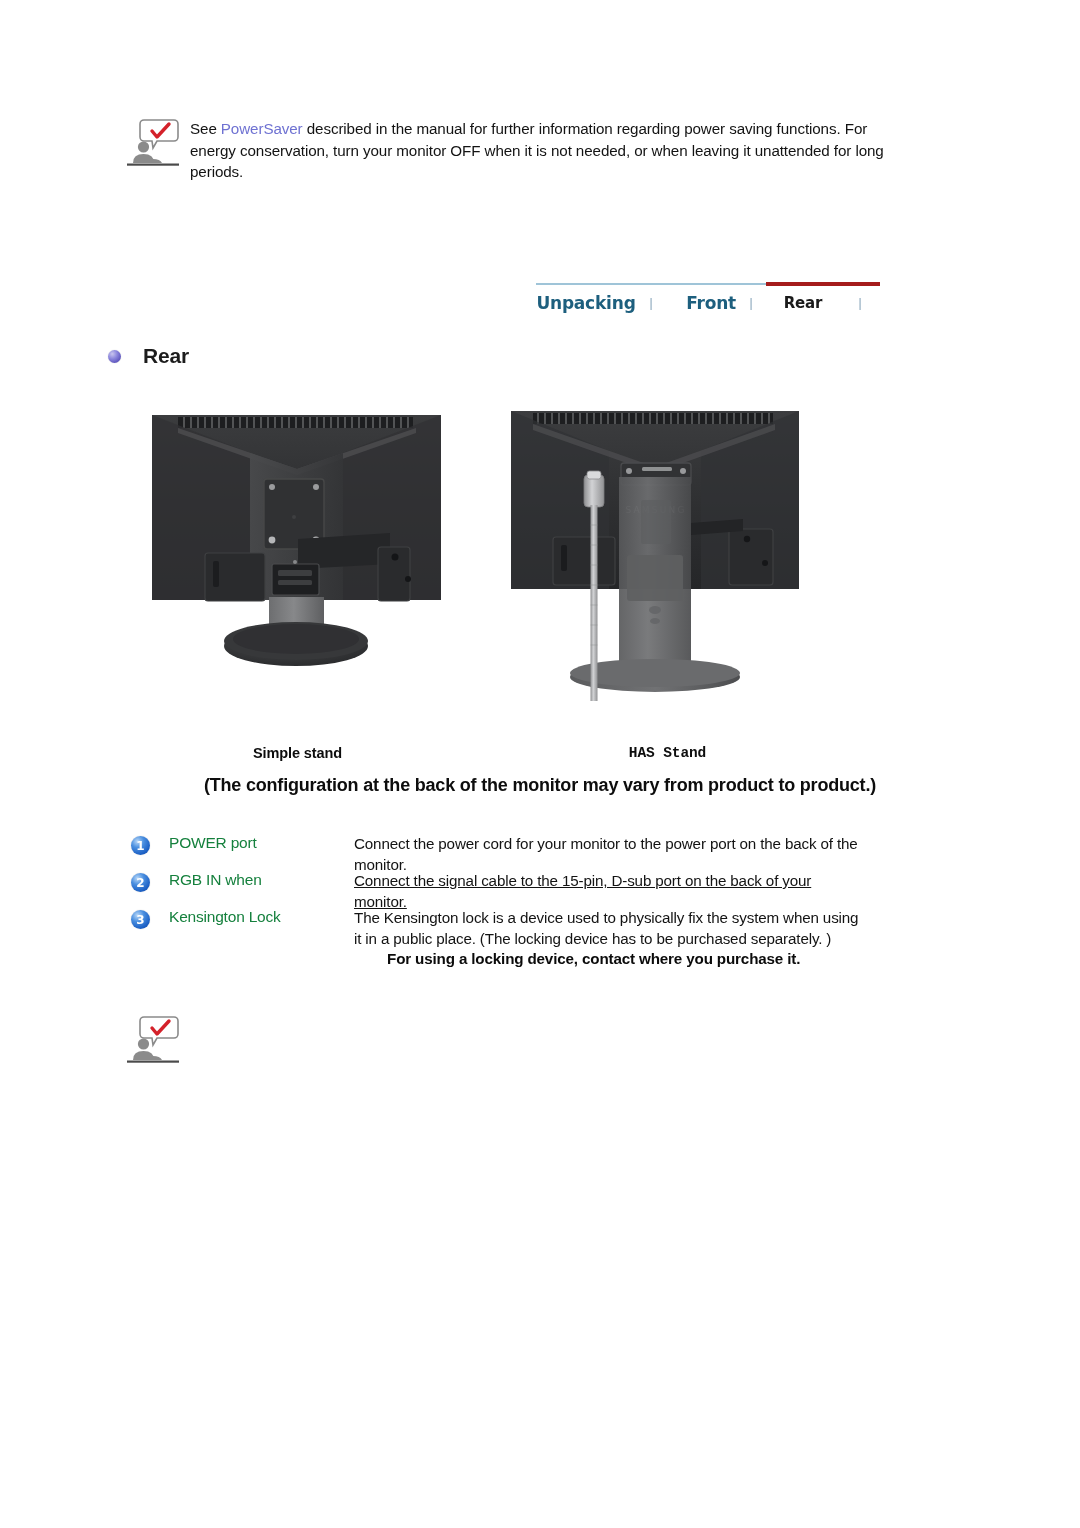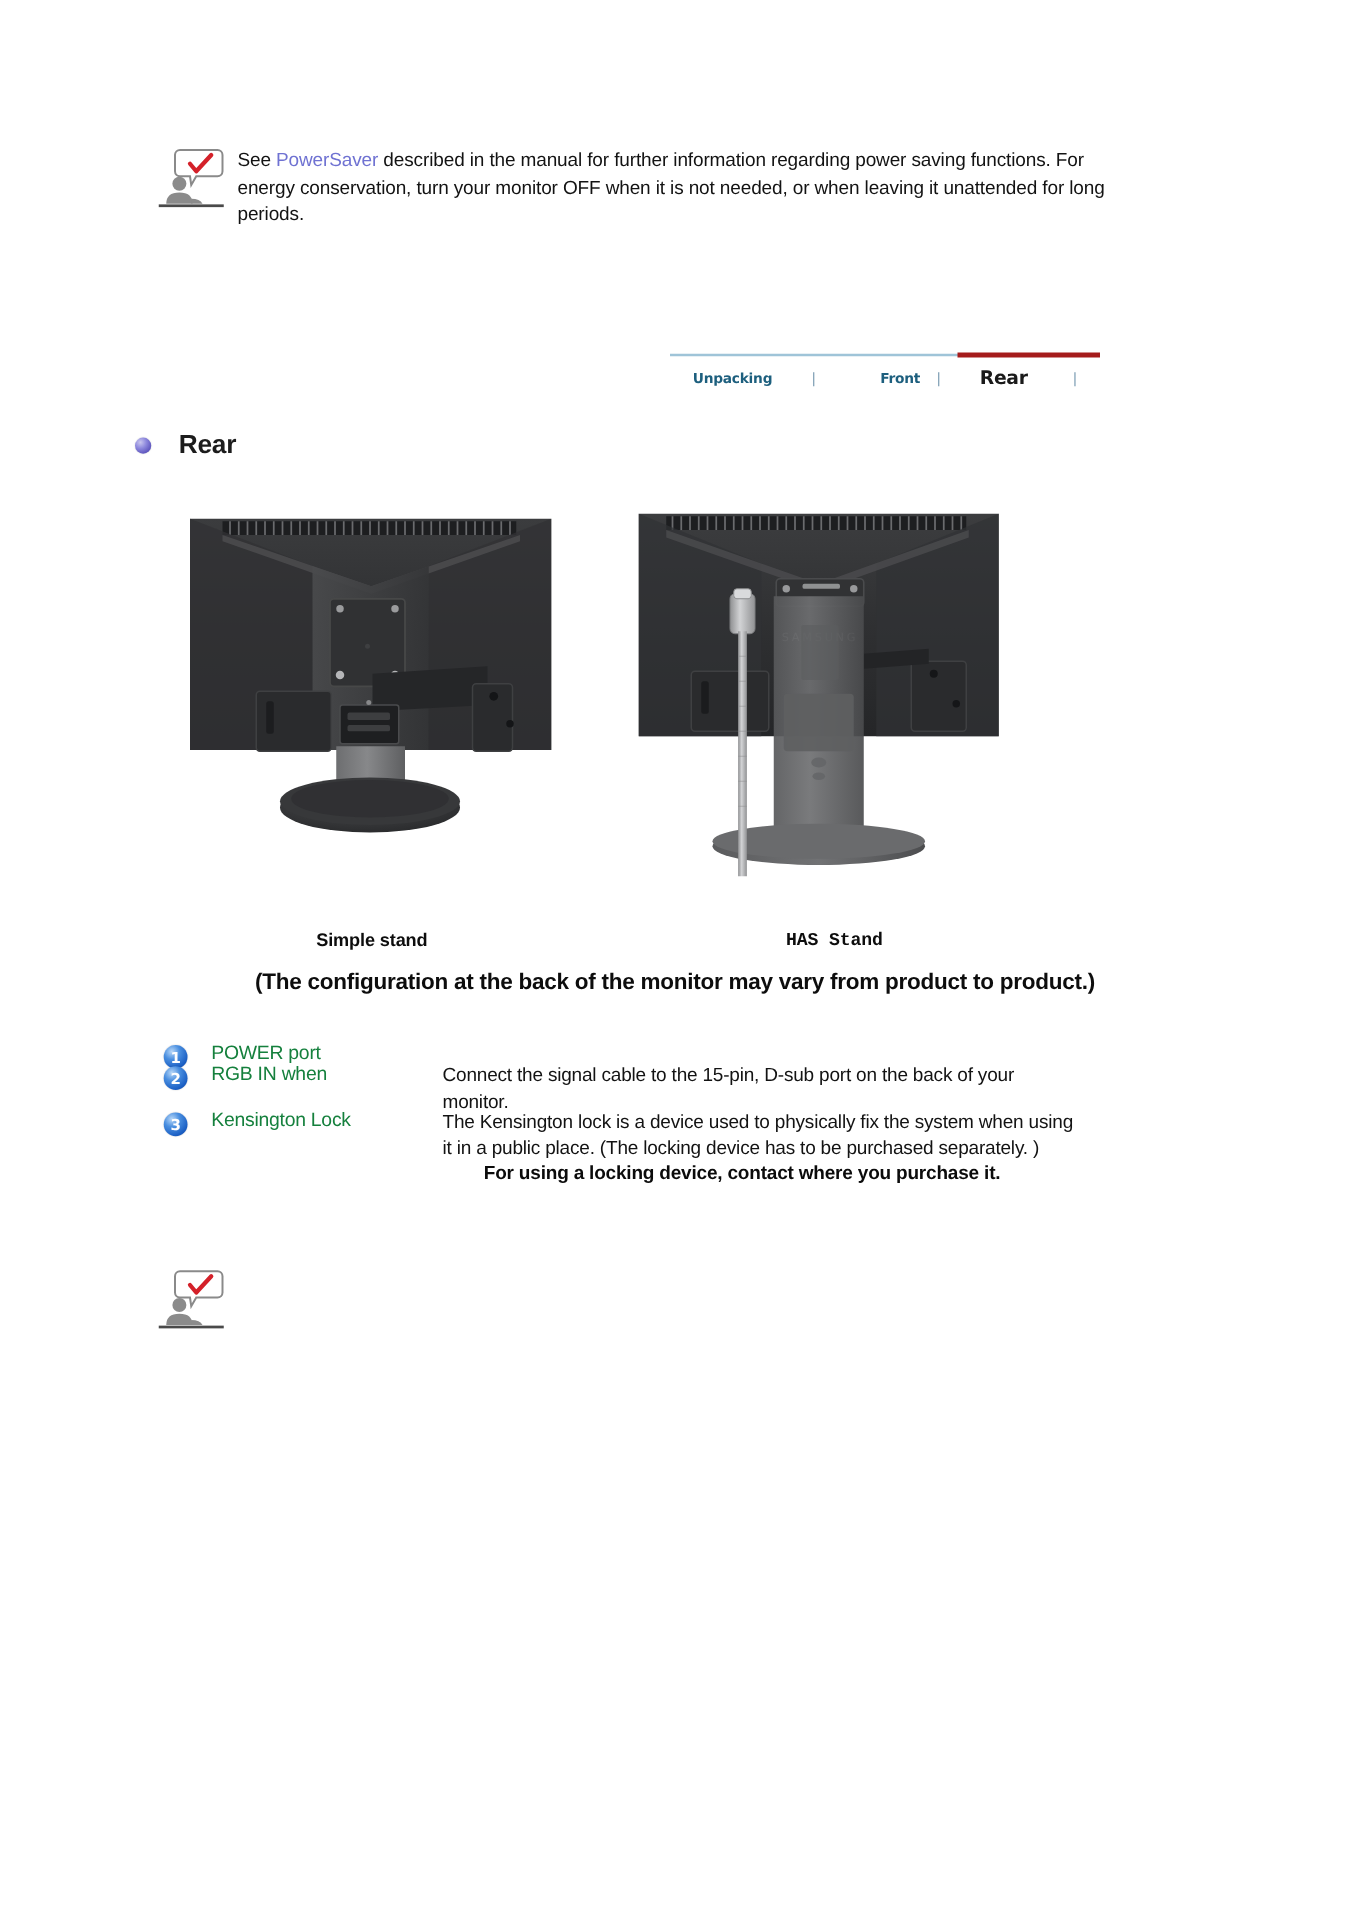--- a/index.html
+++ b/index.html
@@ -23,21 +23,21 @@
   }
   .note-text .lnk { color: #6f72d2; }
 
   
   .navwrap { position: absolute; }
   .navline { position: relative; height: 4px; width: 100%; }
   .navline .base { position: absolute; left: 0; top: 1px; height: 1.5px; width: 100%; background: #9fc4d8; }
   .navline .active-bar { position: absolute; top: 0; height: 4px; background: #a51c1c; }
   .navtabs { display: flex; align-items: center; margin-top: 7px; }
   .navtab {
-    font-size: 11px;
+    font-size: 17px;
     font-weight: bold;
     color: #1d5f7e;
     letter-spacing: -0.2px;
     text-align: center;
     font-family: "DejaVu Sans", sans-serif;
   }
   .navtab.active { color: #1a1a1a; font-size: 15px; }
   .navsep { color: #7f9fb5; font-size: 12px; text-align: center; }
 
   
@@ -337,26 +337,27 @@
   </div>
   <div class="figcap" style="left:545px; top:745px; width:245px;font-family:Liberation Mono, monospace;">HAS Stand</div>
 
   <div class="vary-note" style="left:0; top:775px;">(The configuration at the back of the monitor may vary from product to product.)</div>
 
   <div class="ports" style="left:131px; top:834px; width:740px;">
 
     <div class="port-row" style="margin-bottom:0px;">
       <span class="badge">1</span>
       <span class="port-label">POWER port</span>
+      <span class="port-desc" style="width:512px;">Connect the power cord for your monitor to the power port on the back of the monitor.</span>
     </div>
 
     <div class="port-row" style="margin-top:-4px;">
       <span class="badge">2</span>
       <span class="port-label">RGB IN when</span>
-      <span class="port-desc" style="width:512px;">Connect the signal cable to the 15-pin, D-sub port on the back of your monitor.</span>
+      <span class="port-desc" style="width:512px;text-decoration:underline;">Connect the signal cable to the 15-pin, D-sub port on the back of your monitor.</span>
     </div>
 
     <div class="port-row" style="margin-top:-4px;">
       <span class="badge">3</span>
       <span class="port-label">Kensington Lock</span>
       <span class="port-desc" style="width:512px;">
         <span>The Kensington lock is a device used to physically fix the system when using it in a public place. (The locking device has to be purchased separately. )</span>
         <span class="strong" style="display:block;">For using a locking device, contact where you purchase it.</span>
       </span>
     </div>

